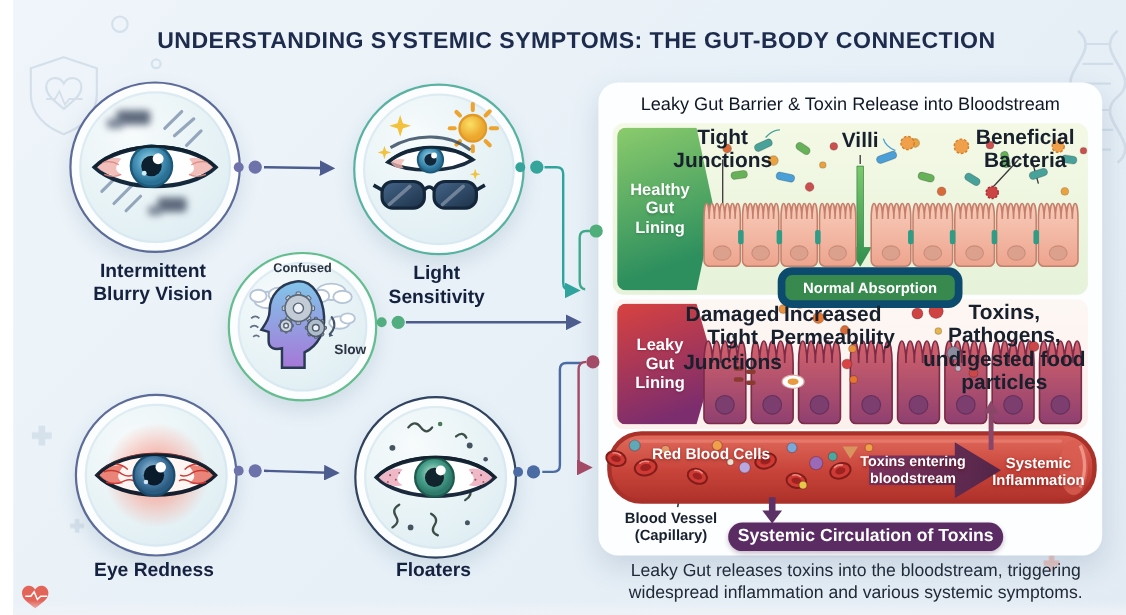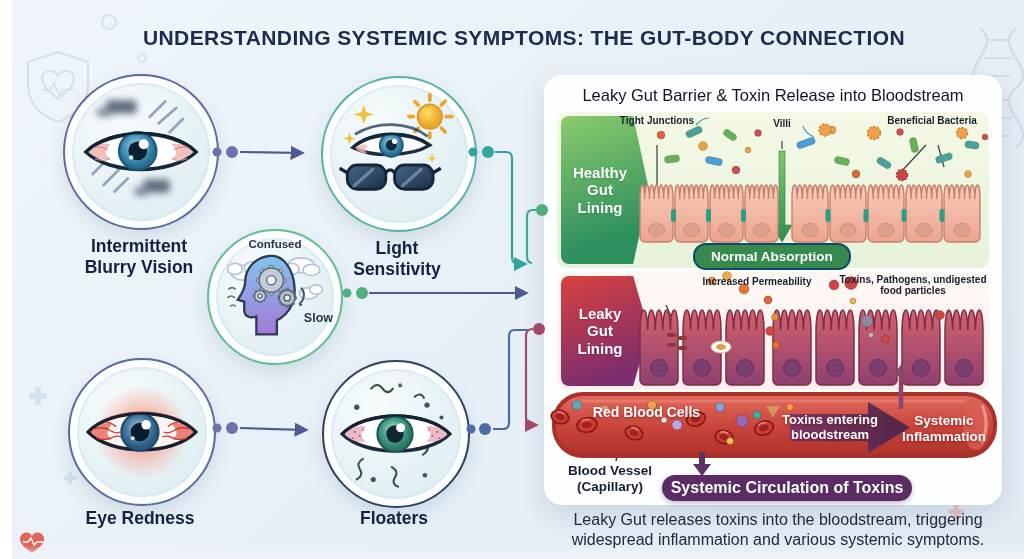--- a/index.html
+++ b/index.html
@@ -55,25 +55,25 @@
     clip-path:polygon(0 0,82% 0,100% 50%,82% 100%,0 100%);border-radius:8px 0 0 8px;
     text-shadow:0 1px 2px rgba(0,60,30,.25);
   }
   .chev-h{left:17px;top:41px;width:88px;height:148px;
     background:linear-gradient(160deg,#8bcb6c,#2d8f5e 80%);}
   .chev-l{left:17px;top:201px;width:88px;height:110px;
     background:linear-gradient(160deg,#d8423f,#7c2d6e 85%);
     text-shadow:0 1px 2px rgba(70,0,30,.3);}
   .chev span{display:block;width:62px;margin-left:-10px;}
   .mini-label{position:absolute;z-index:3;text-align:center;color:#17202c;
-    font-size:10px;font-weight:bold;line-height:1.12;}
+    font-size:19px;font-weight:bold;line-height:1.12;}
   .panel-art{position:absolute;inset:0;z-index:2;pointer-events:none;}
   .badge-green{
-    position:absolute;left:149px;top:168px;width:154px;height:23px;z-index:3;
-    background:#37894d;border:2px solid #0c4a6e;border-radius:13px;
+    position:absolute;left:163px;top:168px;width:154px;height:23px;z-index:3;
+    background:#37894d;border:7px solid #0c4a6e;border-radius:13px;
     color:#fff;font-size:13.5px;font-weight:bold;text-align:center;line-height:23px;
   }
   .badge-purple{
     position:absolute;left:118px;top:400px;width:250px;height:26px;z-index:3;
     background:#5a2c63;border-radius:14px;box-shadow:0 2px 5px rgba(60,20,70,.3);
     color:#fff;font-size:16px;font-weight:bold;text-align:center;line-height:26px;
   }
   .v-label{position:absolute;z-index:3;color:#fff;font-weight:bold;text-align:center;
     text-shadow:0 1px 3px rgba(100,10,10,.6);line-height:1.15;}
   .bv-label{position:absolute;left:12px;top:388px;width:108px;z-index:3;text-align:center;
@@ -622,20 +622,21 @@
         <line x1="158" y1="377" x2="158" y2="390" stroke="#5c3166" stroke-width="6"></line>
         <polygon points="149,389 167,389 158,401" fill="#5c3166"></polygon>
       </g>
     </svg>
 
     <div class="mini-label" style="left:58px;top:40px;width:110px;">Tight Junctions</div>
     <div class="mini-label" style="left:208px;top:43px;width:60px;">Villi</div>
     <div class="mini-label" style="left:333px;top:40px;width:110px;">Beneficial Bacteria</div>
     <div class="badge-green">Normal Absorption</div>
 
+    <div class="mini-label" style="left:57px;top:201px;width:130px;">Damaged Tight Junctions</div>
     <div class="mini-label" style="left:153px;top:201px;width:120px;">Increased Permeability</div>
     <div class="mini-label" style="left:288px;top:199px;width:162px;">Toxins, Pathogens, undigested food particles</div>
 
     <div class="v-label" style="left:30px;top:329px;width:145px;font-size:14px;">Red Blood Cells</div>
     <div class="v-label" style="left:231px;top:338px;width:110px;font-size:13px;">Toxins entering bloodstream</div>
     <div class="v-label" style="left:348px;top:338px;width:104px;font-size:13.5px;">Systemic Inflammation</div>
     <div class="bv-label">Blood Vessel (Capillary)</div>
     <div class="badge-purple">Systemic Circulation of Toxins</div>
   </div>
 

